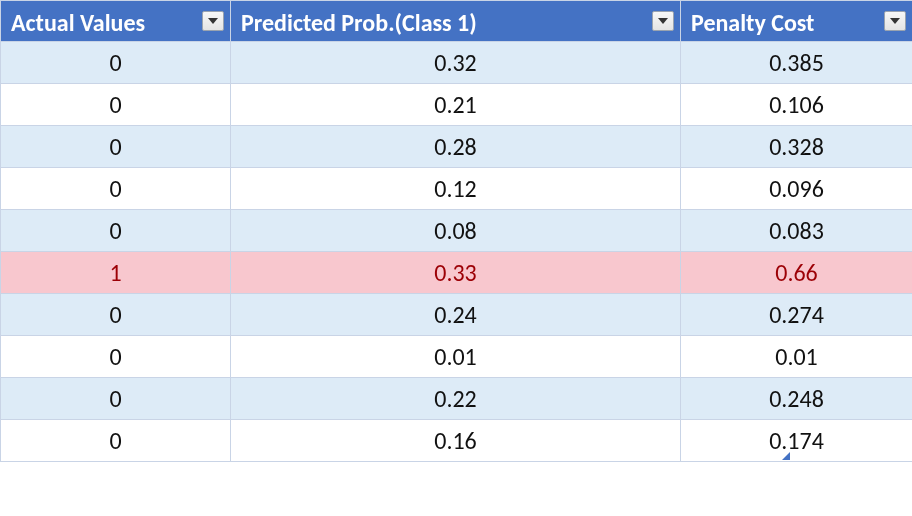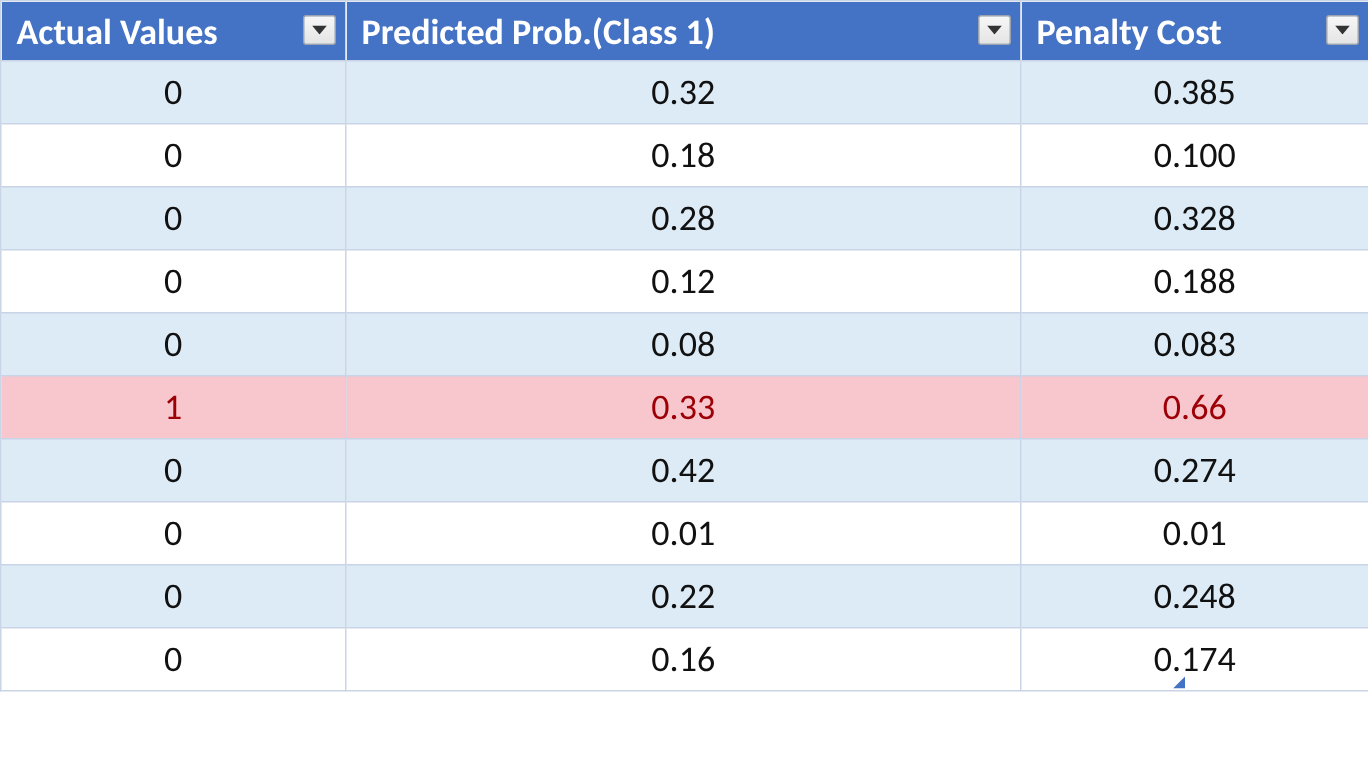--- a/index.html
+++ b/index.html
@@ -130,46 +130,46 @@
     </thead>
     <tbody id="tbody">
 
     <tr class="band">
           <td>0</td>
           <td>0.32</td>
           <td>0.385</td>
         </tr>
         <tr class="plain">
           <td>0</td>
-          <td>0.18</td>
-          <td>0.100</td>
+          <td>0.21</td>
+          <td>0.106</td>
         </tr>
         <tr class="band">
           <td>0</td>
           <td>0.28</td>
           <td>0.328</td>
         </tr>
         <tr class="plain">
           <td>0</td>
           <td>0.12</td>
-          <td>0.188</td>
+          <td>0.096</td>
         </tr>
         <tr class="band">
           <td>0</td>
           <td>0.08</td>
           <td>0.083</td>
         </tr>
         <tr class="highlight">
           <td>1</td>
           <td>0.33</td>
           <td>0.66</td>
         </tr>
         <tr class="band">
           <td>0</td>
-          <td>0.42</td>
+          <td>0.24</td>
           <td>0.274</td>
         </tr>
         <tr class="plain">
           <td>0</td>
           <td>0.01</td>
           <td>0.01</td>
         </tr>
         <tr class="band">
           <td>0</td>
           <td>0.22</td>

